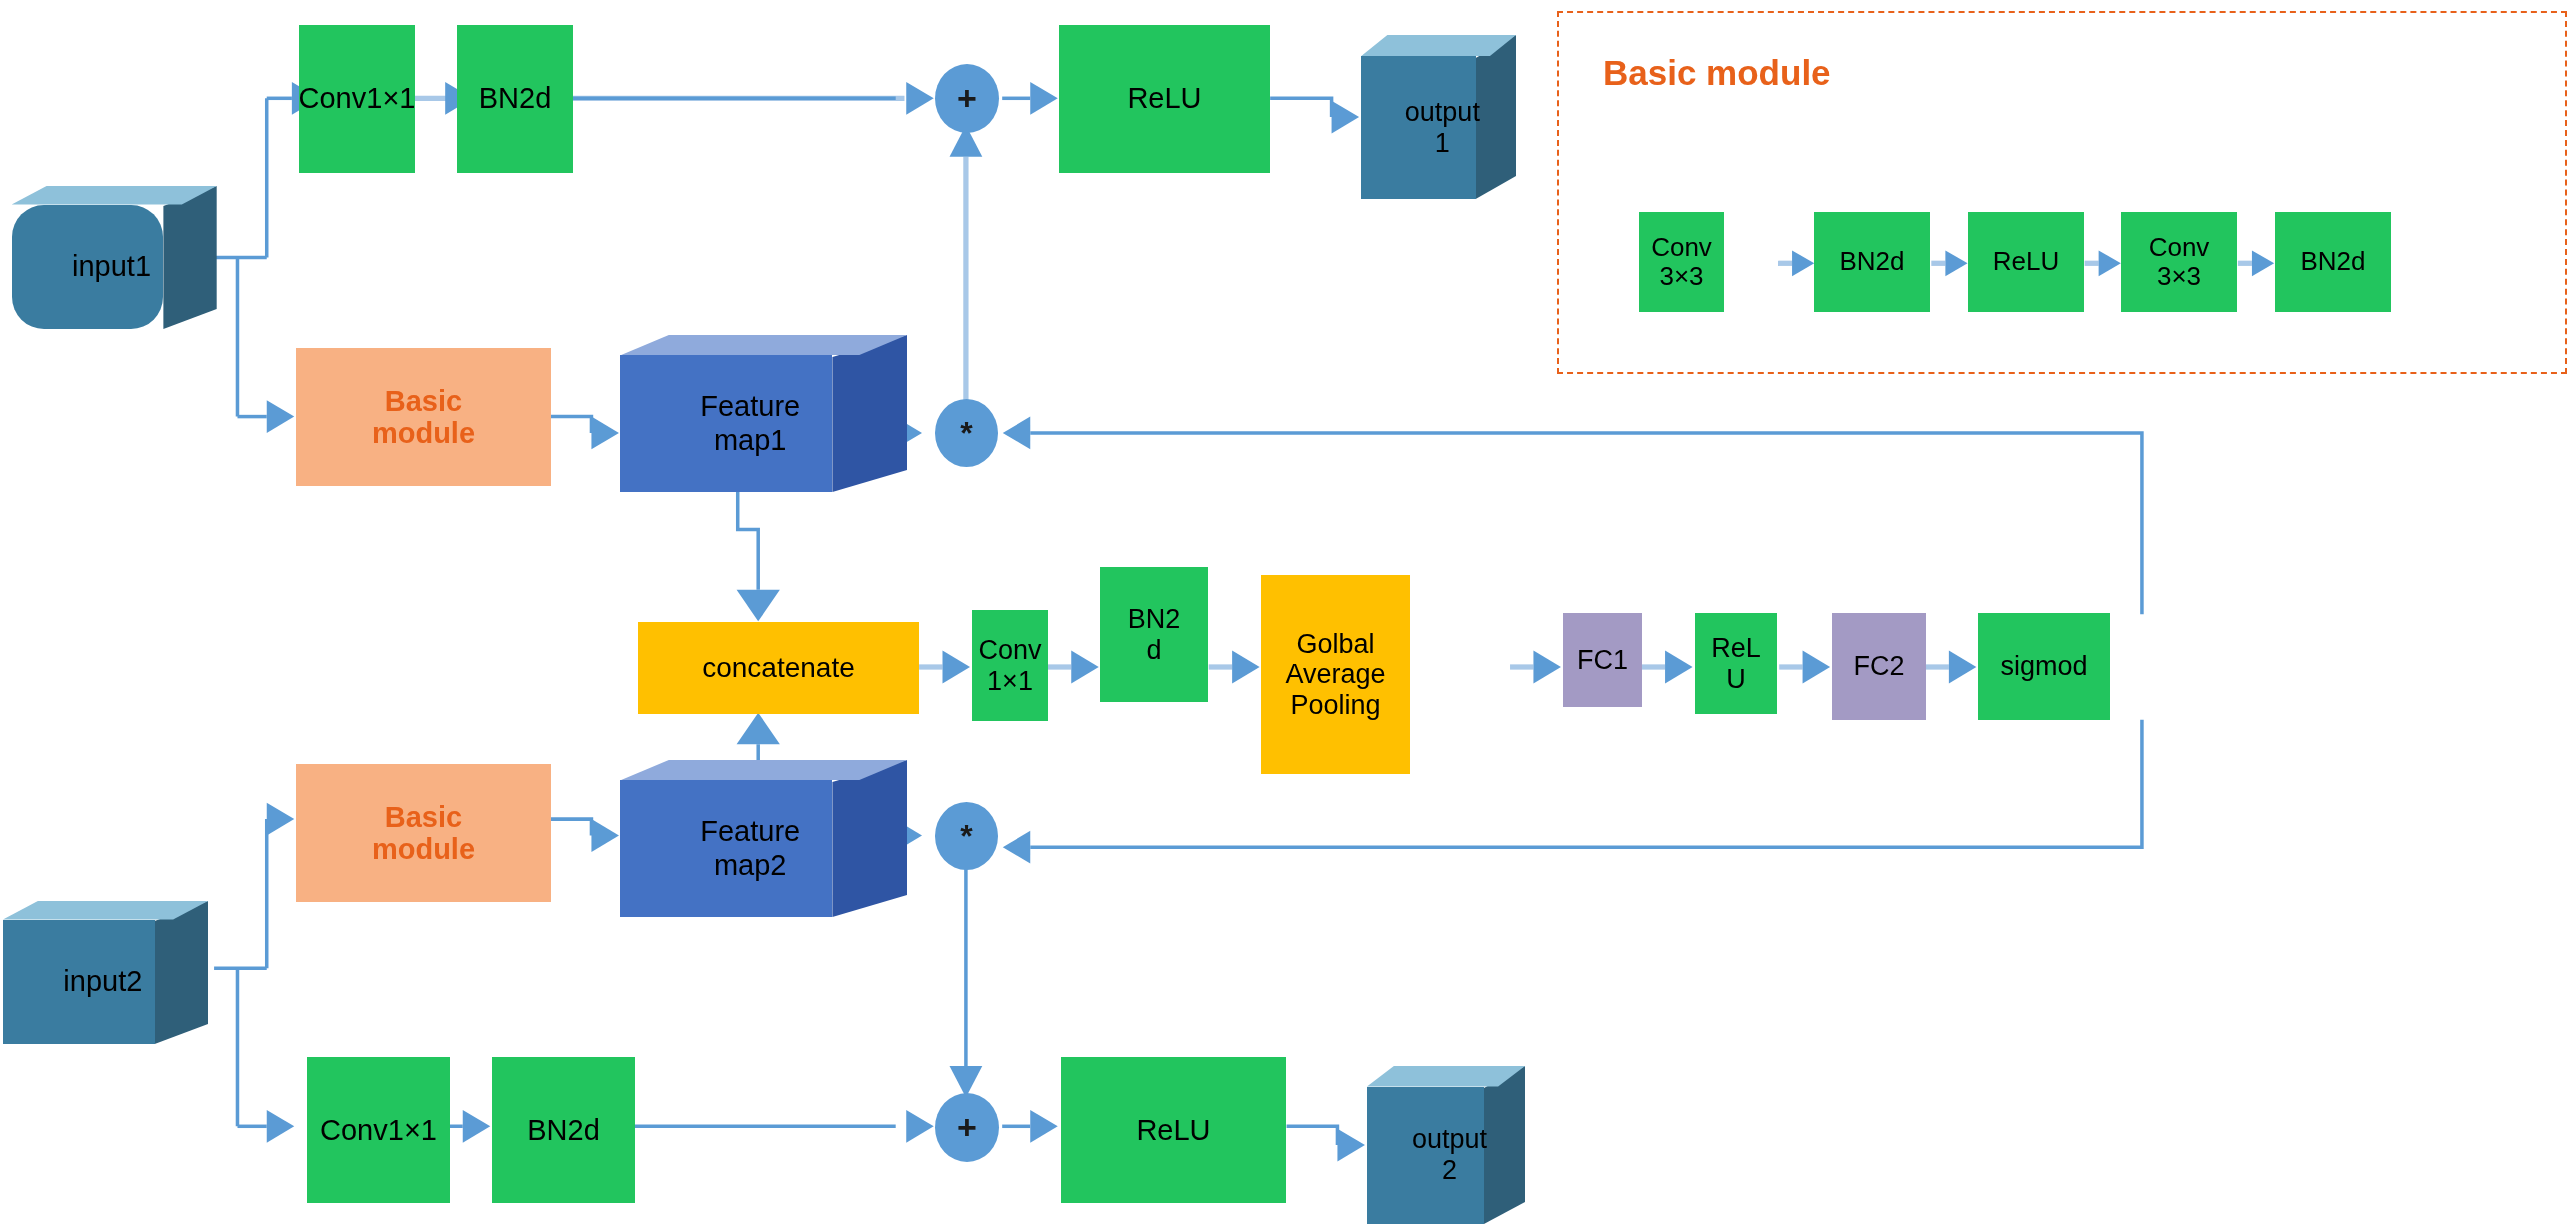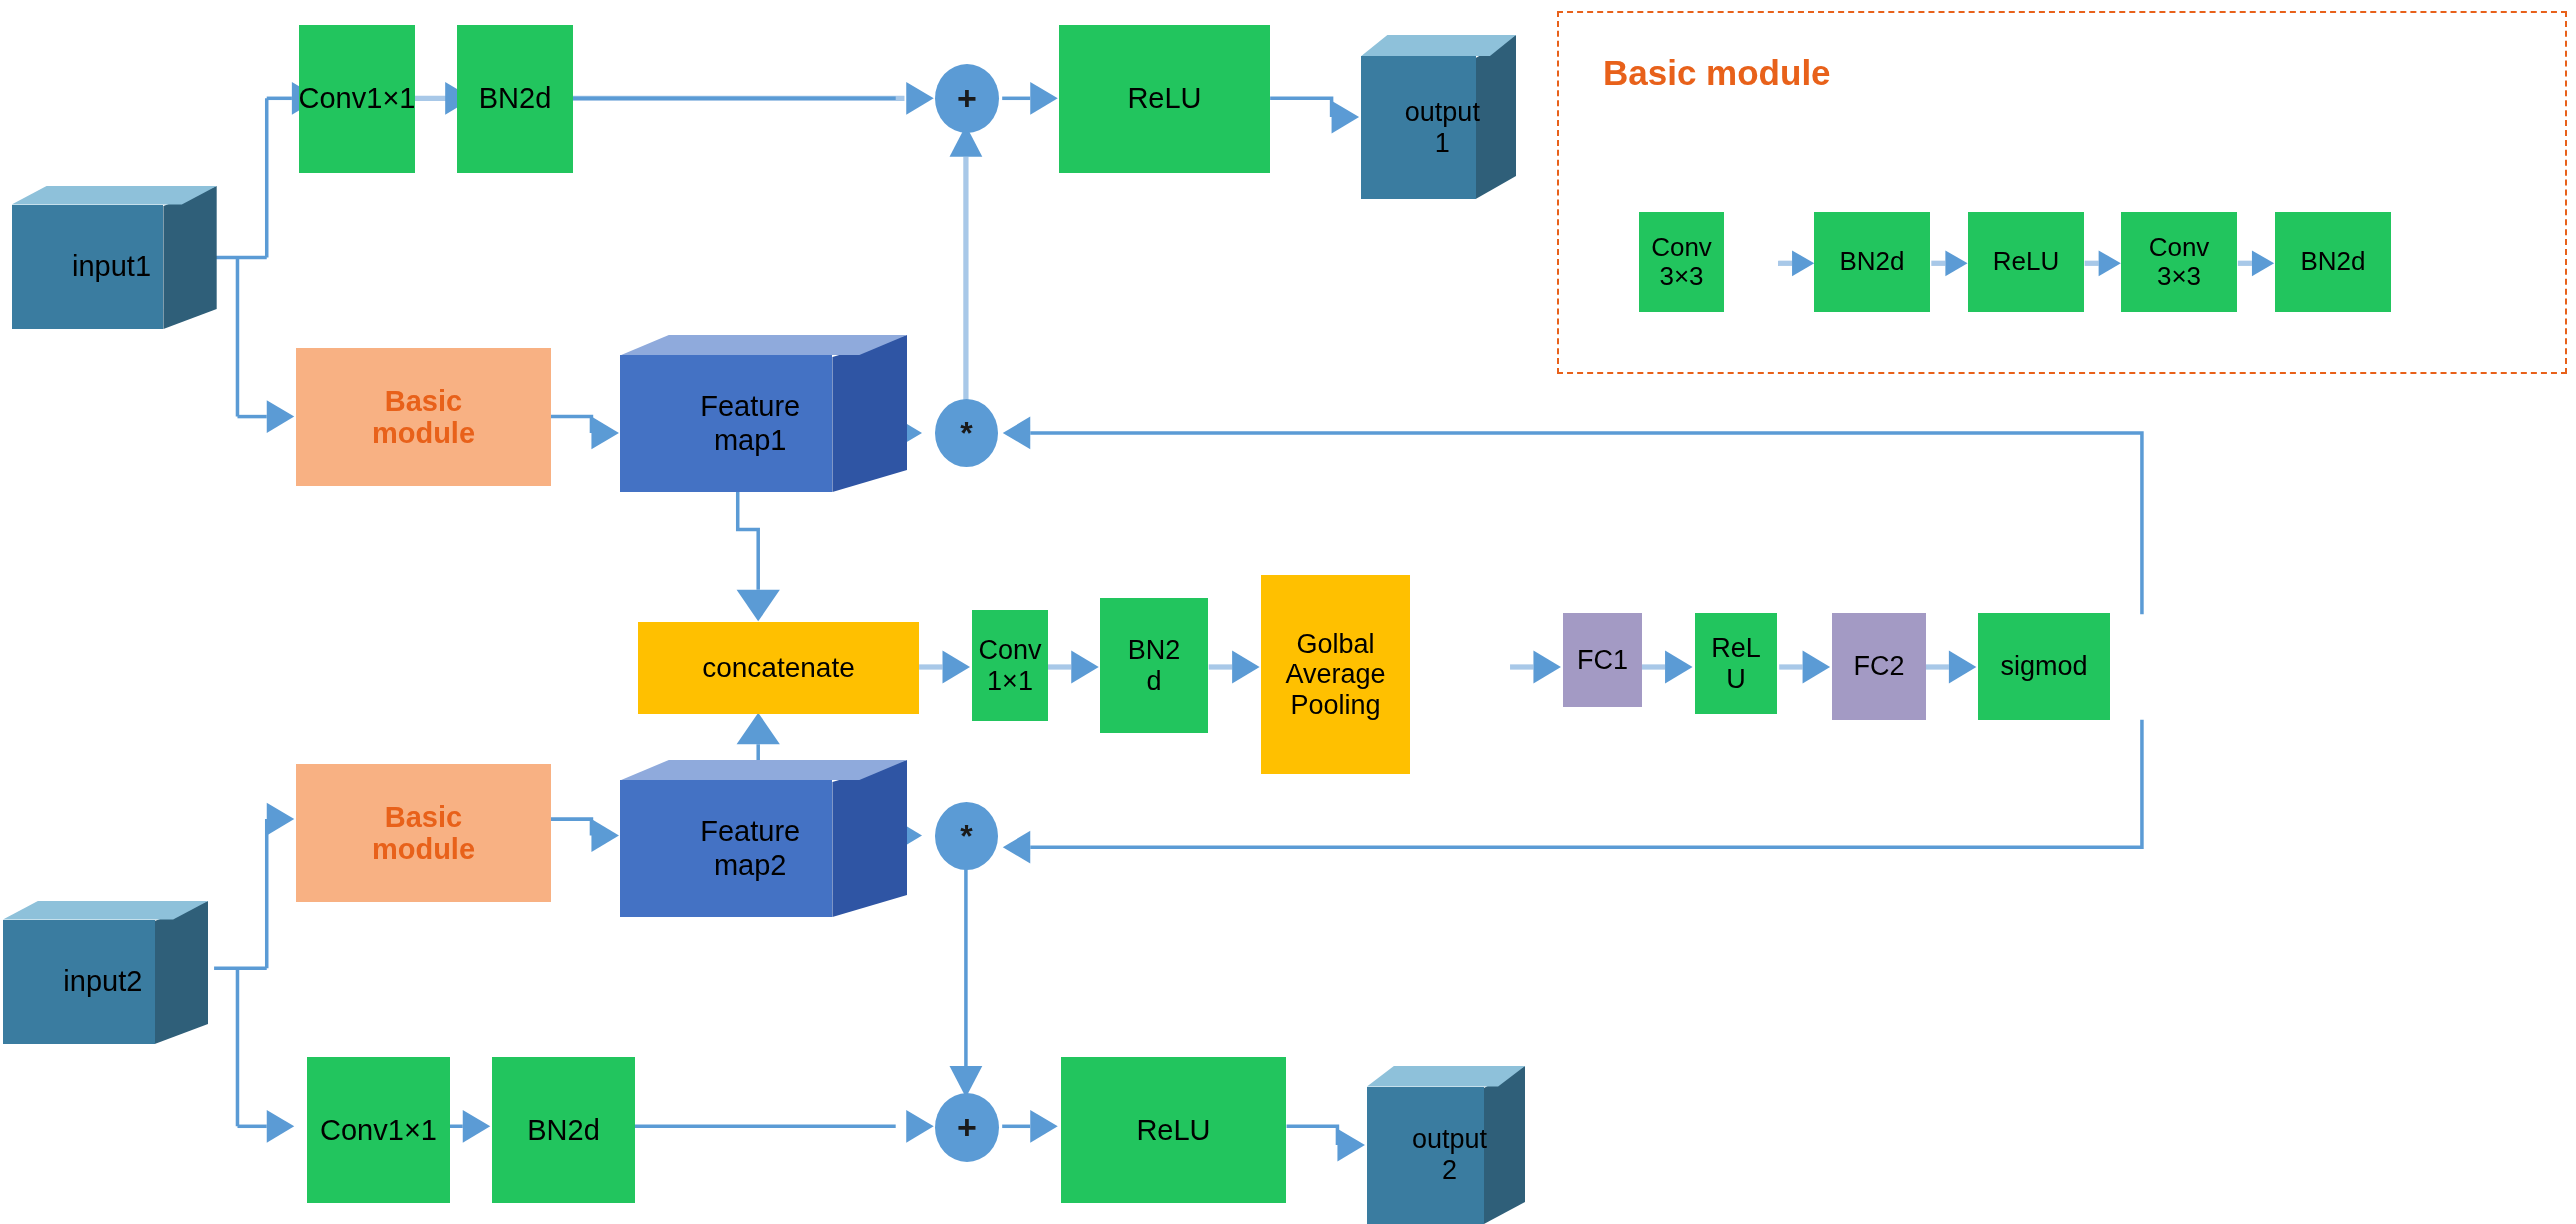--- a/index.html
+++ b/index.html
@@ -224,21 +224,21 @@
     <polygon class="arrowhead" points="3324,428 3324,472 3362,450"></polygon>
     <path class="pale" d="M 3562 450 L 3586 450"></path>
     <polygon class="arrowhead" points="3586,428 3586,472 3624,450"></polygon>
     <path class="pale" d="M 3824 450 L 3848 450"></path>
     <polygon class="arrowhead" points="3848,428 3848,472 3886,450"></polygon>
   </svg>
 
   <div class="cube cube-teal" style="left:11.7px; top:186px; width:205px; height:143px;">
     <div class="top"></div>
     <div class="side"></div>
-    <div class="face" style="font-size:29px;">input1</div>
+    <div class="face" style="font-size:29px;border-radius:32px;">input1</div>
   </div>
 
   <div class="node green" style="left:299px; top:24.6px; width:116px; height:148px; font-size:29px;">Conv1×1</div>
 
   <div class="node green" style="left:457px; top:24.6px; width:116px; height:148px; font-size:29px;">BN2d</div>
 
   <div class="op" style="left:935px; top:64px; width:64px; height:69px; font-size:34px;">+</div>
 
   <div class="node green" style="left:1059px; top:24.6px; width:211px; height:148px; font-size:29px;">ReLU</div>
 
@@ -259,21 +259,21 @@
 map1</div>
   </div>
 
   <div class="op" style="left:935px; top:399px; width:63px; height:68px; font-size:32px;">*</div>
 
   <div class="node yellow" style="left:638px; top:622px; width:281px; height:92px; font-size:28px;">concatenate</div>
 
   <div class="node green" style="left:972px; top:610px; width:76px; height:111px; font-size:27px;">Conv
 1×1</div>
 
-  <div class="node green" style="left:1100px; top:598px; width:108px; height:135px; font-size:27px;">BN2
+  <div class="node green" style="left:1100px; top:567px; width:108px; height:135px; font-size:27px;">BN2
 d</div>
 
   <div class="node yellow" style="left:1261px; top:575px; width:149px; height:199px; font-size:27px;">Golbal
 Average
 Pooling</div>
 
   <div class="node purple" style="left:1563px; top:613px; width:79px; height:94px; font-size:27px;">FC1</div>
 
   <div class="node green" style="left:1695px; top:613px; width:82px; height:101px; font-size:27px;">ReL
 U</div>

